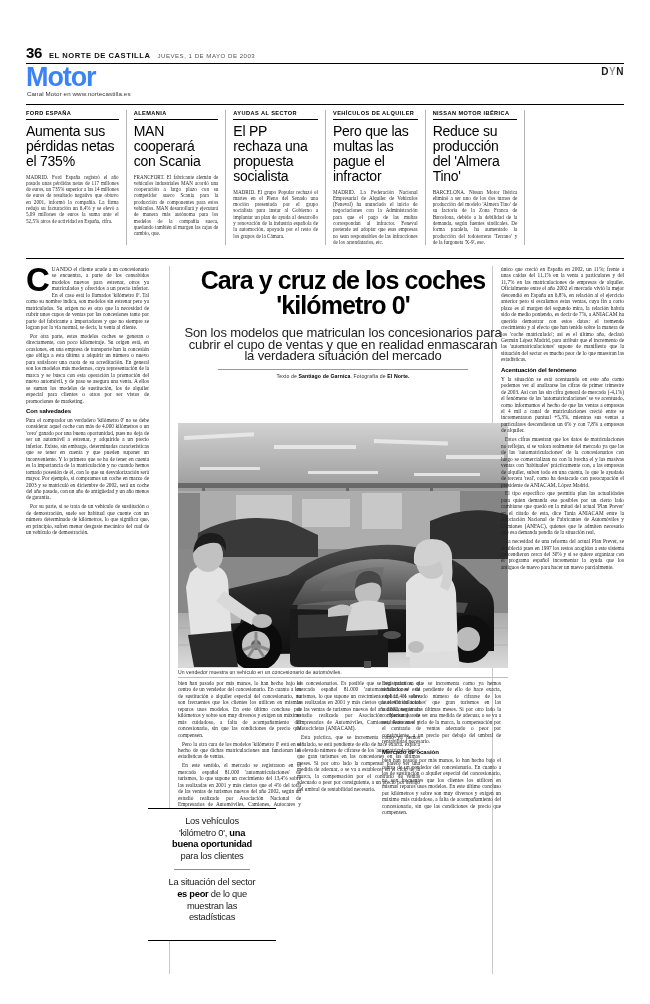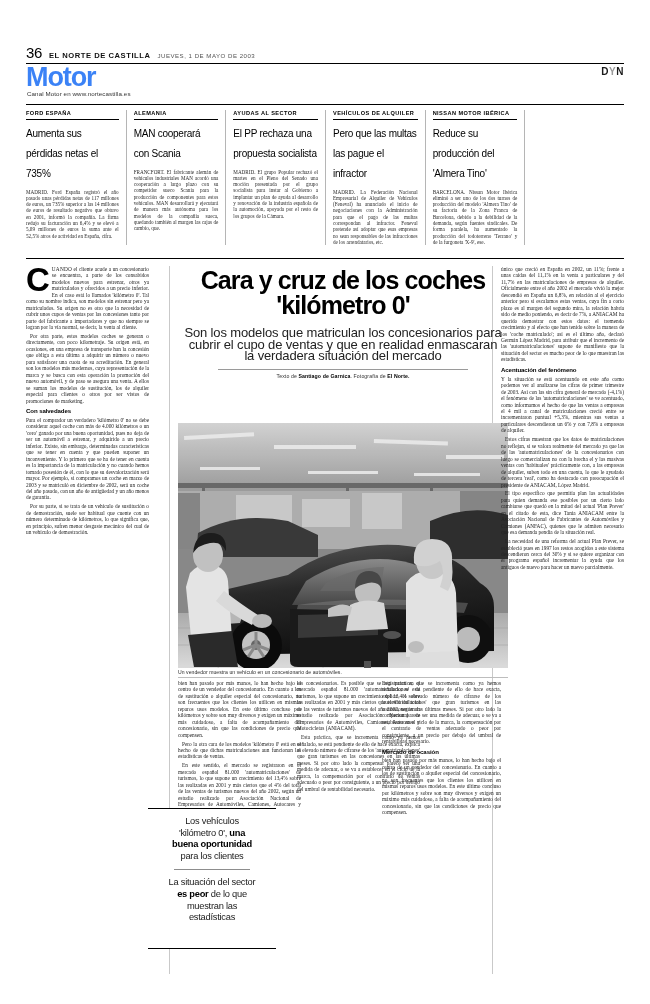--- a/index.html
+++ b/index.html
@@ -23,21 +23,21 @@
     left: 26px; top: 44px; width: 598px;
   }
   .mh-line {
     display: flex; align-items: baseline;
     gap: 7px;
     border-bottom: 1.6px solid #000;
     padding-bottom: 2px;
   }
   .mh-folio {
     font-family: "Liberation Sans", sans-serif;
-    font-weight: normal; font-size: 15px;
+    font-weight: bold; font-size: 15px;
     letter-spacing: -0.4px;
     color: #000;
     text-align: right;
   }
   .mh-paper {
     font-family: "Liberation Sans", sans-serif;
     font-weight: bold; font-size: 7.6px;
     letter-spacing: 0.55px;
     color: #111;
     text-transform: uppercase;
@@ -96,22 +96,22 @@
     font-size: 5.6px;
     letter-spacing: 0.45px;
     text-transform: uppercase;
     color: #000;
     border-bottom: 0.7px solid #000;
     padding-bottom: 2.5px;
     margin-bottom: 4px;
   }
   .brief-head {
     font-family: "Liberation Sans", sans-serif;
-    font-size: 10px;
-    line-height: 20px;
+    font-size: 14px;
+    line-height: 15px;
     color: #000;
     margin-bottom: 5px;
     letter-spacing: -0.25px;
   }
   .brief-body {
     font-family: "Liberation Serif", serif;
     font-size: 5.15px;
     line-height: 6.3px;
     text-align: justify;
     color: #2a2a2a;
@@ -249,21 +249,21 @@
   #low3 { left: 271px; top: 414px; }
   #low4 { left: 356px; top: 414px; width: 119px; }
 
   
   .pullbox {
     position: absolute;
     left: 148px; top: 808px; width: 128px;
     background: #fff;
     border-top: 1.3px solid #000;
     border-bottom: 1.3px solid #000;
-    padding: 7px 4px 24px 4px;
+    padding: 7px 4px 16px 4px;
     text-align: center;
   }
   .pq {
     font-family: "Liberation Sans", sans-serif;
     font-size: 9.3px;
     line-height: 11.6px;
     color: #1a1a1a;
     letter-spacing: -0.25px;
   }
   .pq b { font-weight: bold; color: #000; }

